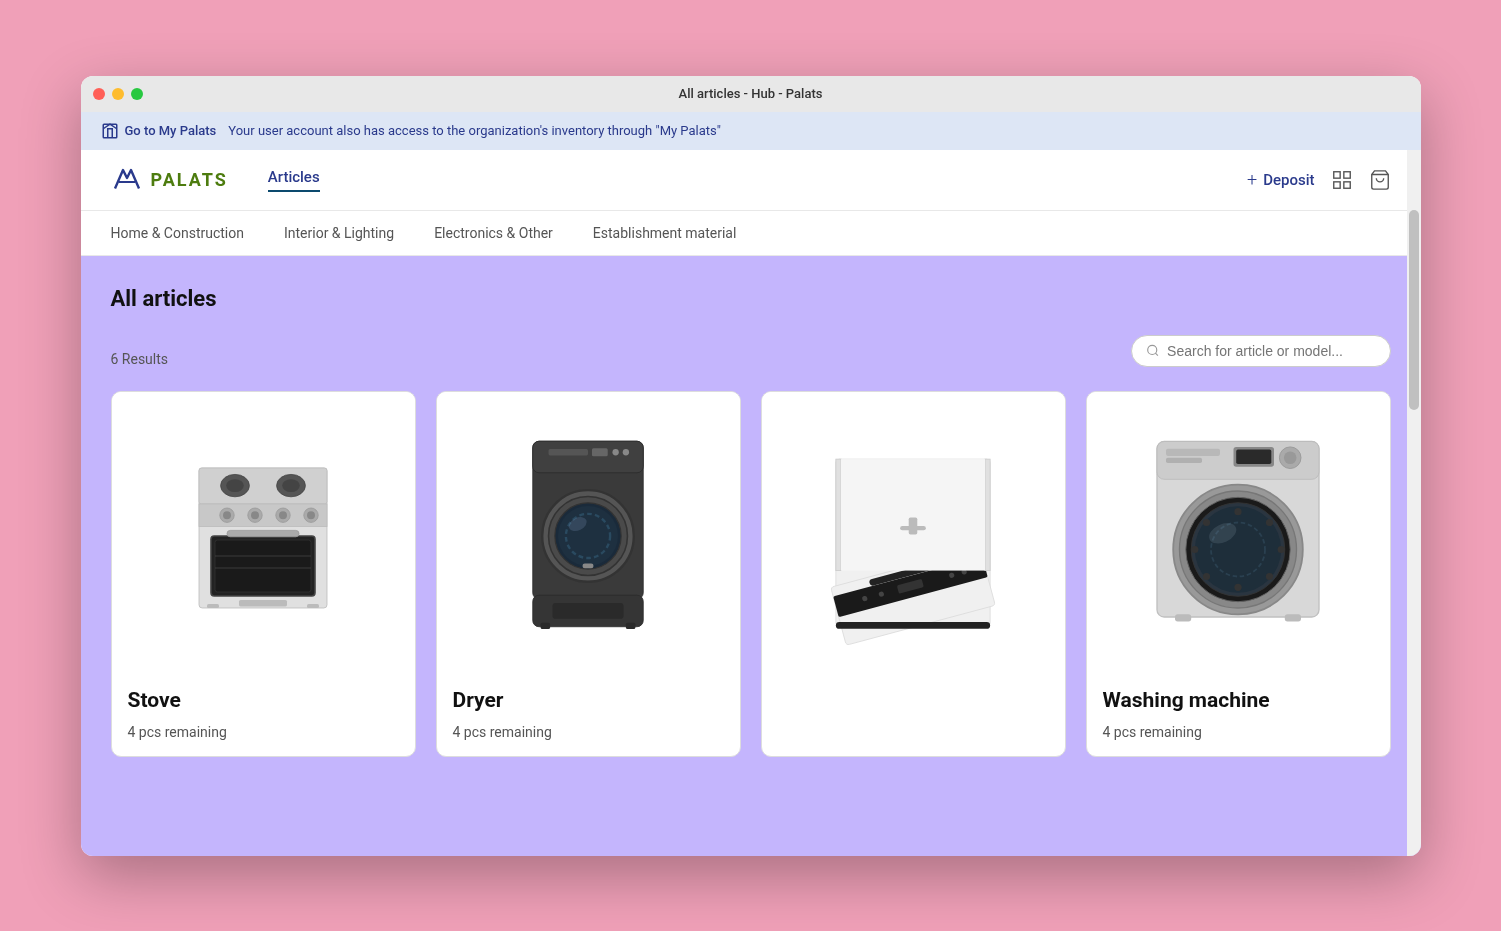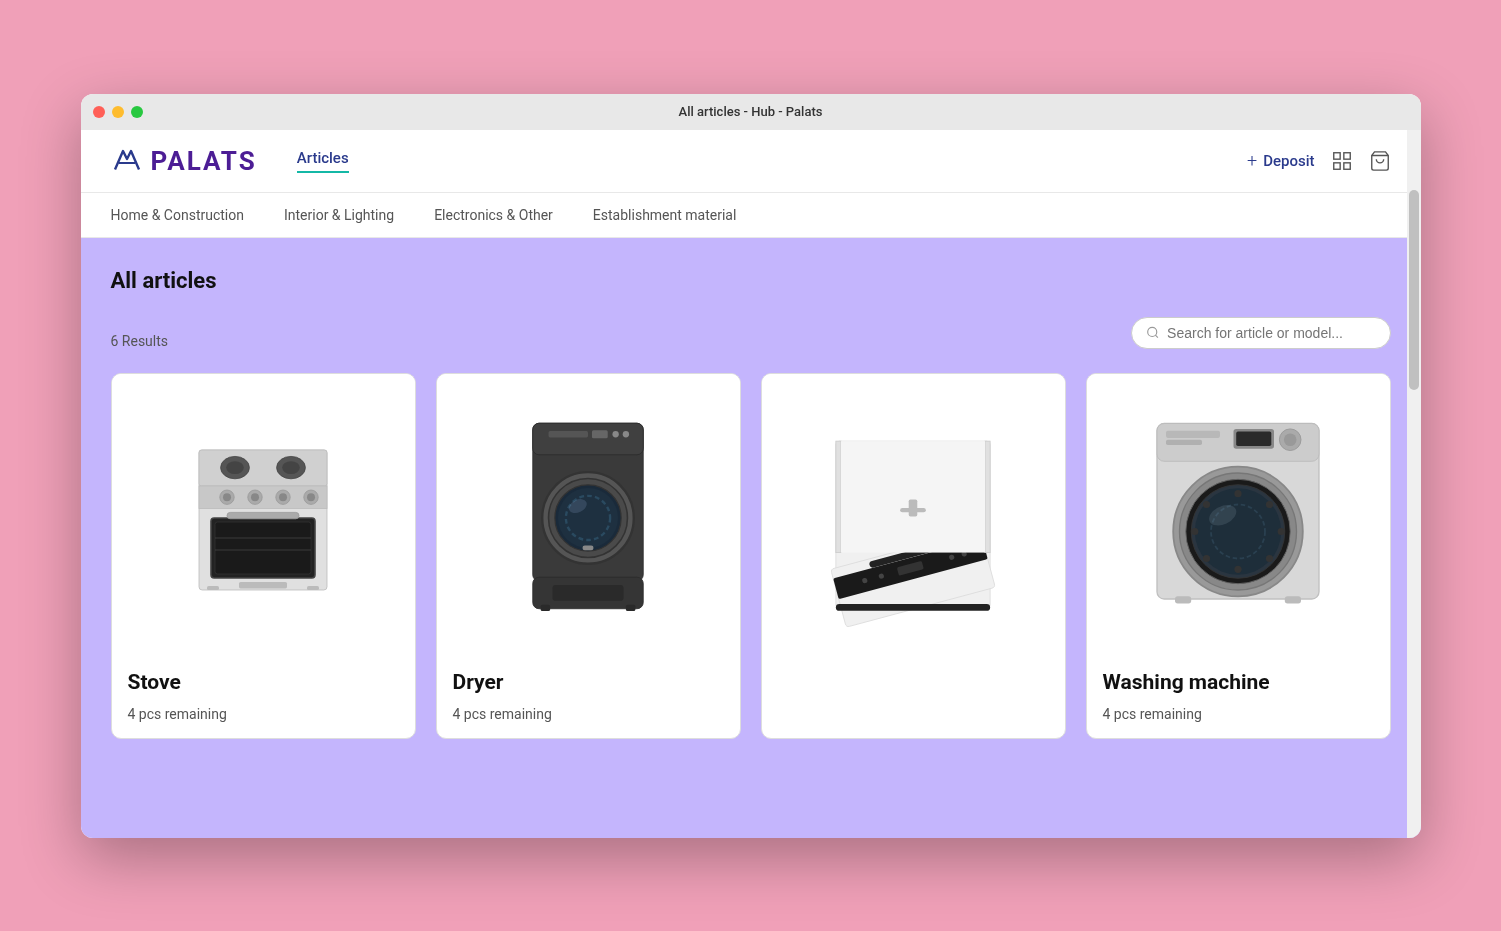--- a/index.html
+++ b/index.html
@@ -86,43 +86,43 @@
     }
 
     .logo {
       display: flex;
       align-items: center;
       gap: 8px;
       margin-right: 8px;
     }
 
     .logo-text {
-      font-size: 26px;
+      font-size: 18px;
       font-weight: 700;
       letter-spacing: 2px;
-      color: #4c1d95;
+      color: #4d7c0f;
     }
 
     .nav-links {
       display: flex;
       gap: 32px;
       flex: 1;
     }
 
     .nav-link {
       font-size: 15px;
       color: #555;
       text-decoration: none;
       padding-bottom: 4px;
       cursor: pointer;
     }
 
     .nav-link.active {
       color: #2a3a8c;
-      border-bottom: 2px solid #14b8a6;
+      border-bottom: 2px solid #0c4a6e;
       font-weight: 500;
     }
 
     .top-nav-actions {
       display: flex;
       align-items: center;
       gap: 16px;
       margin-left: auto;
     }
 
@@ -285,20 +285,31 @@
 
   <div class="title-bar">
     <div class="traffic-lights">
       <div class="traffic-light tl-red"></div>
       <div class="traffic-light tl-yellow"></div>
       <div class="traffic-light tl-green"></div>
     </div>
     <span class="title-bar-title">All articles - Hub - Palats</span>
   </div>
 
+  <div class="info-banner">
+    <div class="info-banner-icon">
+      <svg width="18" height="18" viewBox="0 0 24 24" fill="none" stroke="#2a3a8c" stroke-width="2">
+        <rect x="3" y="3" width="18" height="18" rx="1"></rect>
+        <path d="M9 21V9h6v12"></path>
+        <path d="M3 9l9-6 9 6"></path>
+      </svg>
+      <span>Go to My Palats</span>
+    </div>
+    <span class="info-banner-message">Your user account also has access to the organization's inventory through "My Palats"</span>
+  </div>
 
   <div class="window-content">
     <div class="main-area">
 
       <div class="top-nav">
         <div class="logo">
           <svg class="palats-logo-svg" viewBox="0 0 40 35" fill="none" xmlns="http://www.w3.org/2000/svg">
             <path d="M5 28 L15 5 L20 15 L25 5 L35 28" stroke="#2a3a8c" stroke-width="3" fill="none" stroke-linejoin="round"></path>
             <path d="M10 20 L30 20" stroke="#2a3a8c" stroke-width="2.5"></path>
           </svg>

